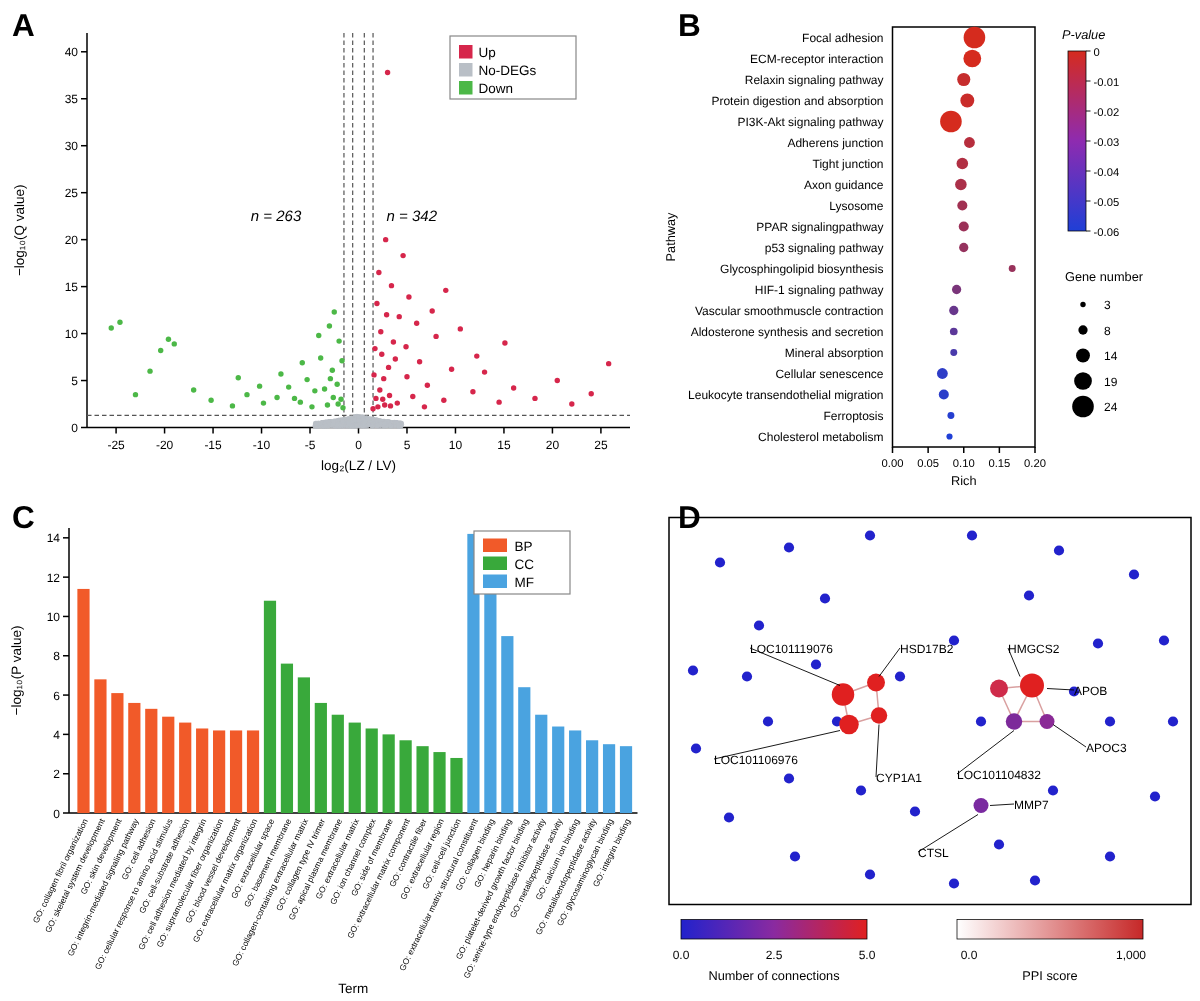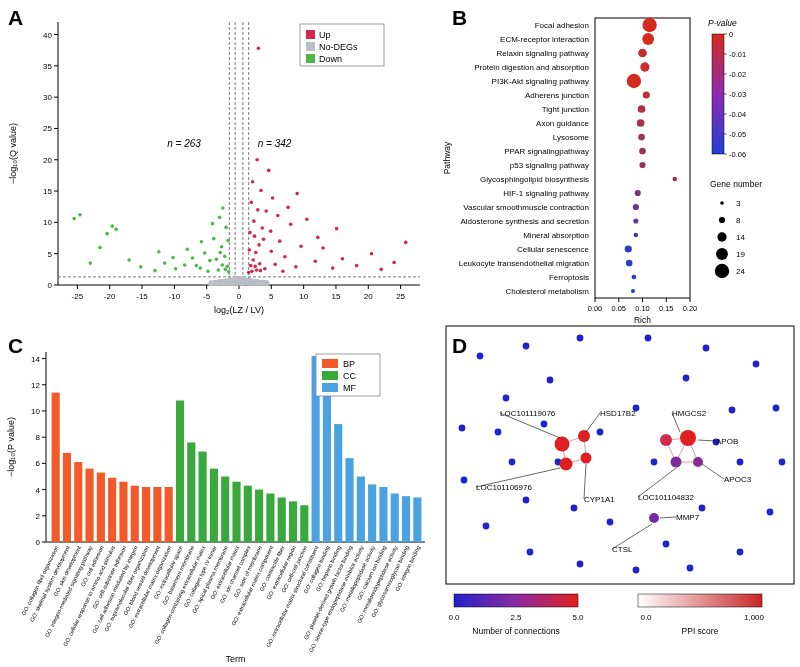--- a/index.html
+++ b/index.html
@@ -1207,21 +1207,21 @@
         <rect x="316" y="24" width="64" height="42" fill="#fff" stroke="#888" stroke-width="0.8"></rect>
         <rect x="322" y="29" width="16" height="9" fill="#f15a29"></rect>
         <text x="343" y="37" font-size="9" font-family="Liberation Sans, sans-serif" text-anchor="start" fill="#000" font-weight="normal">BP</text>
         <rect x="322" y="41" width="16" height="9" fill="#39a93b"></rect>
         <text x="343" y="49" font-size="9" font-family="Liberation Sans, sans-serif" text-anchor="start" fill="#000" font-weight="normal">CC</text>
         <rect x="322" y="53" width="16" height="9" fill="#4aa3e0"></rect>
         <text x="343" y="61" font-size="9" font-family="Liberation Sans, sans-serif" text-anchor="start" fill="#000" font-weight="normal">MF</text>
       </svg>
   </div>
 
-  <div class="panel" id="panelD" style="left:440px;top:312px;width:360px;height:337px;">
+  <div class="panel" id="panelD" style="left:440px;top:331px;width:360px;height:337px;">
     <svg id="svgD" width="360" height="337">
         <rect x="6" y="14" width="348" height="258" fill="none" stroke="#000" stroke-width="1"></rect>
         <g>
           <circle cx="40" cy="44" r="3.4" fill="#2222cc"></circle>
           <circle cx="86" cy="34" r="3.4" fill="#2222cc"></circle>
           <circle cx="140" cy="26" r="3.4" fill="#2222cc"></circle>
           <circle cx="208" cy="26" r="3.4" fill="#2222cc"></circle>
           <circle cx="266" cy="36" r="3.4" fill="#2222cc"></circle>
           <circle cx="316" cy="52" r="3.4" fill="#2222cc"></circle>
           <circle cx="336" cy="96" r="3.4" fill="#2222cc"></circle>

